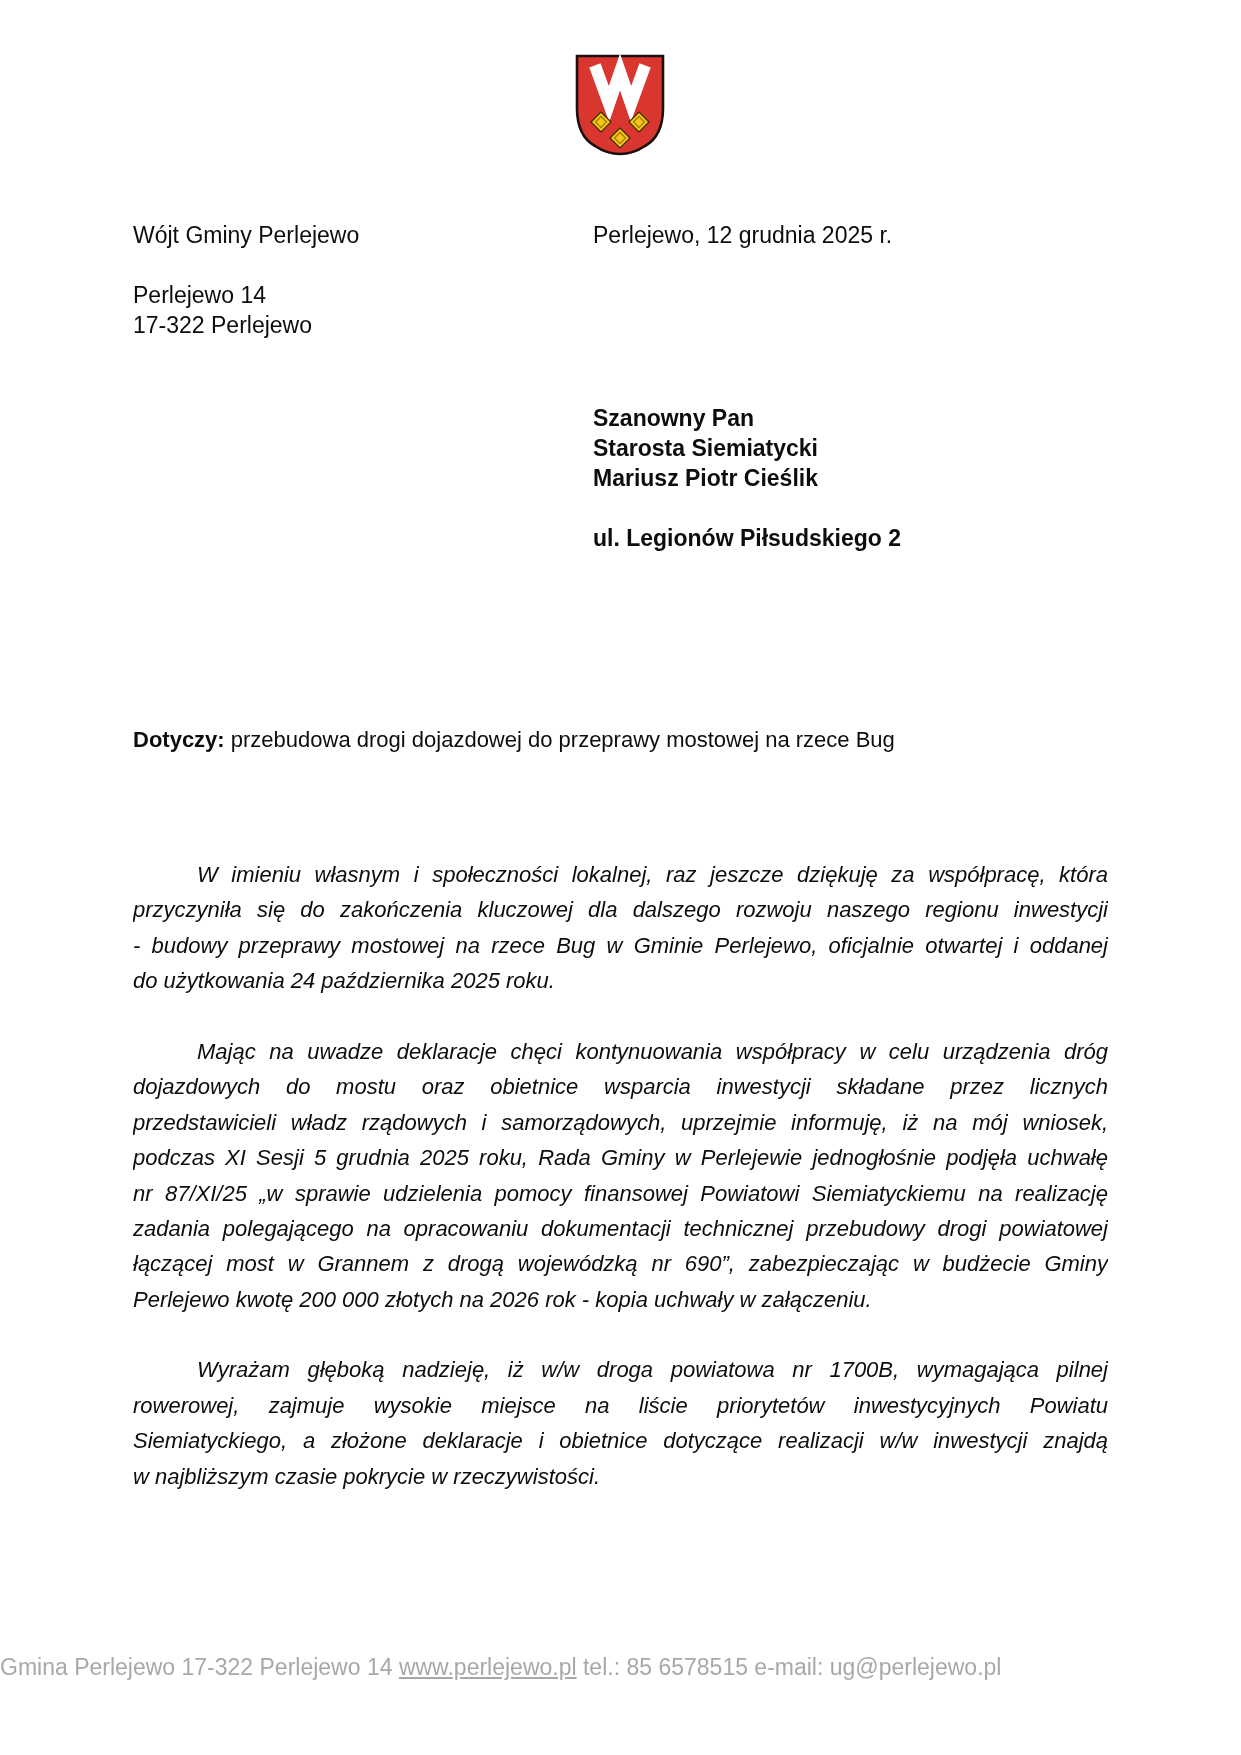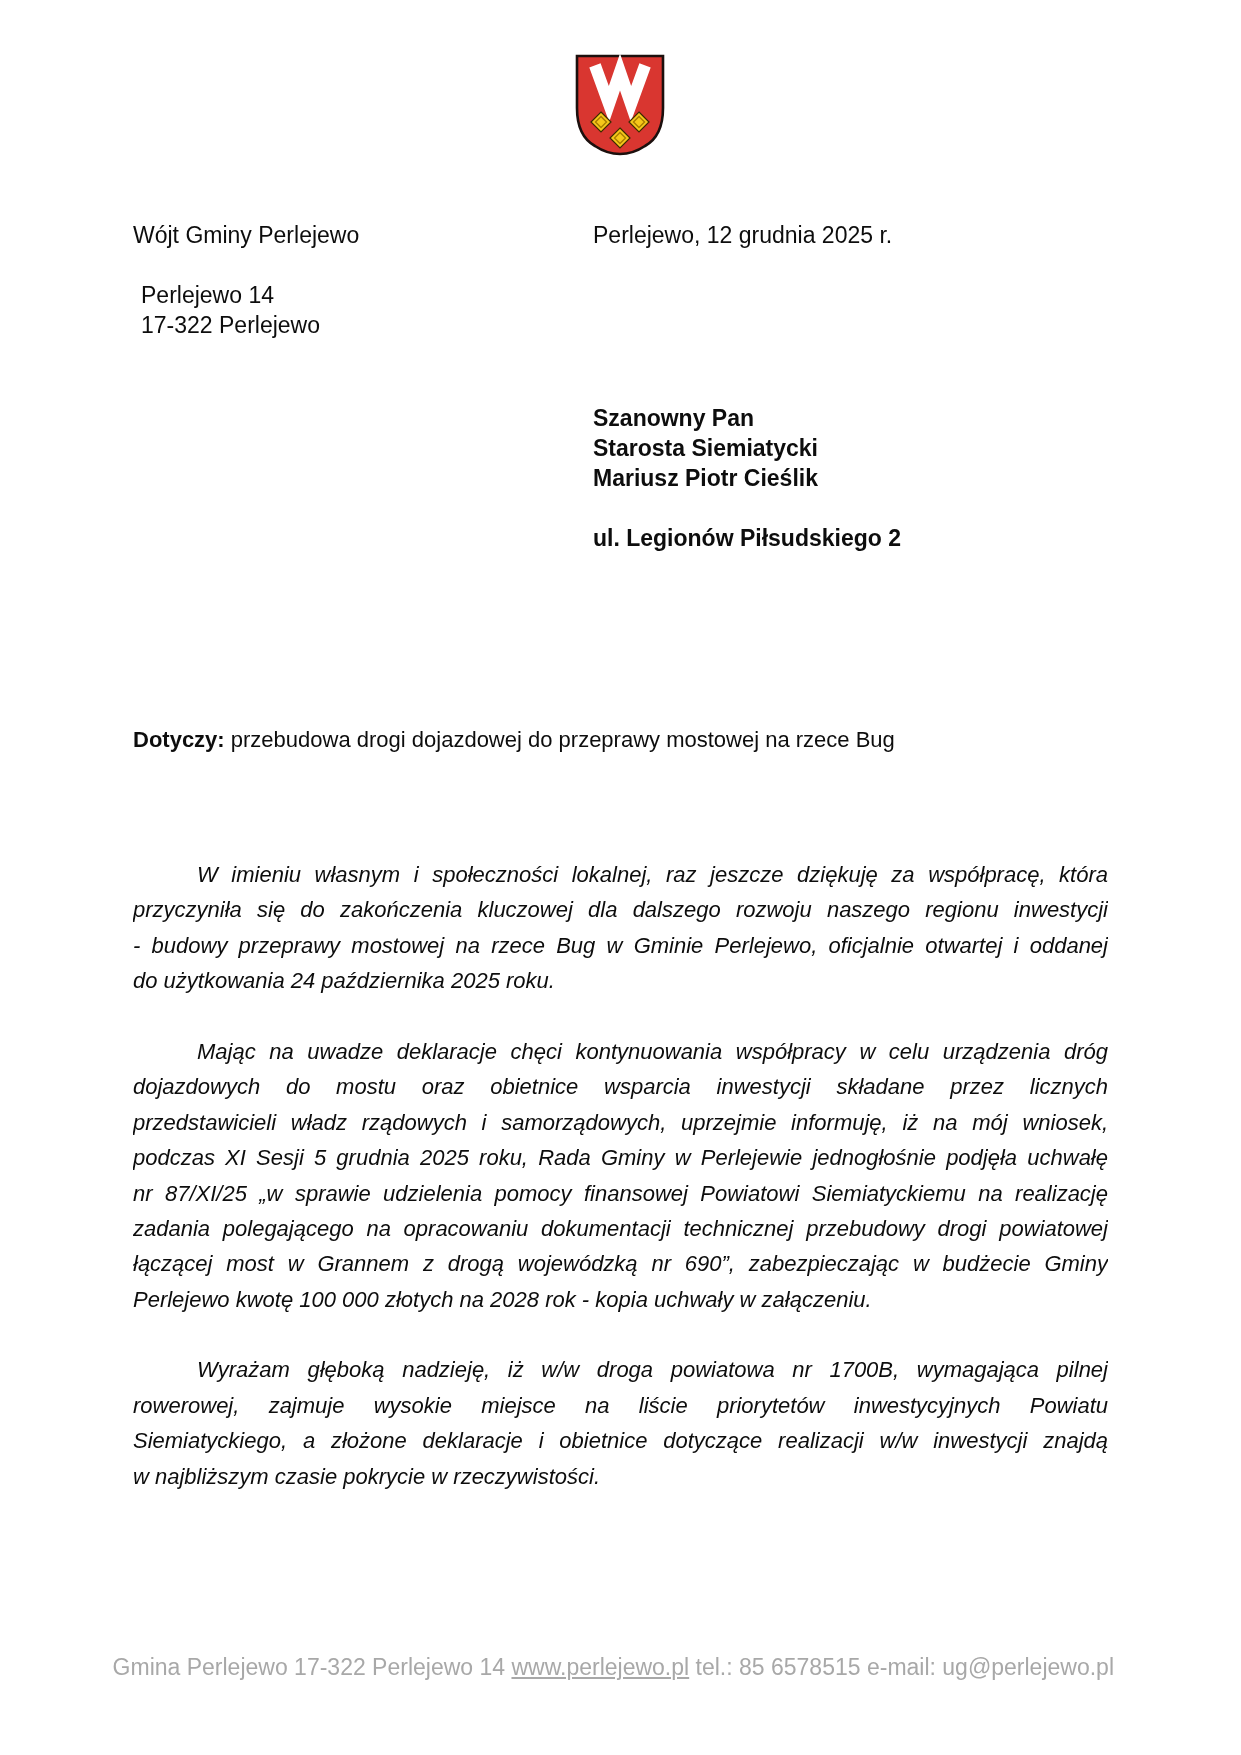--- a/index.html
+++ b/index.html
@@ -7,37 +7,37 @@
     position:relative;
     width:1114px; height:1755px;
     background:#ffffff;
     font-family:"Liberation Sans","DejaVu Sans",sans-serif;
     color:#0d0d0d;
     overflow:hidden;
   }
   .crest { position:absolute; left:573px; top:52px; width:94px; height:106px; }
   .block { position:absolute; white-space:pre; }
   .sender-title    { left:133px; top:220px; font-size:23px; line-height:30px; }
-  .sender-address  { left:133px; top:280px; font-size:23px; line-height:30px;margin-left:8px; }
+  .sender-address  { left:133px; top:280px; font-size:23px; line-height:30px; }
   .dateline        { left:593px; top:220px; font-size:23px; line-height:30px; }
   .recipient       { left:593px; top:403px; font-size:23px; line-height:30px; font-weight:bold; }
   .subject         { position:absolute; left:133px; top:726px; font-size:22px; line-height:28px; }
   .subject .lbl    { font-weight:bold; }
   .letter-body     { position:absolute; left:133px; top:857px; width:975px; font-size:22px;font-style:italic; }
   .para            { margin:0 0 35.4px 0; }
   .jline {
     text-align:justify; text-align-last:justify;
     line-height:35.4px; height:35.4px; overflow:hidden;
   }
   .jline.first { text-indent:64px; }
   .jline.last  { text-align-last:left; }
   .tline { min-height:1em; }
   .footer {
     position:absolute; left:0; top:1652px; width:100%;
-    text-align:right; font-size:23px; line-height:30px;
+    text-align:left; font-size:23px; line-height:30px;
     color:#a8a8a8; white-space:pre;
   }
   .footer .link { text-decoration:underline; color:#a8a8a8; }
 </style>
 </head>
 <body>
 
 <div class="page">
 
   <div class="crest">
@@ -71,21 +71,21 @@
         <div class="jline last">do użytkowania 24 października 2025 roku.</div>
       </div>
       <div class="para">
         <div class="jline first">Mając na uwadze deklaracje chęci kontynuowania współpracy w celu urządzenia dróg</div>
         <div class="jline">dojazdowych do mostu oraz obietnice wsparcia inwestycji składane przez licznych</div>
         <div class="jline">przedstawicieli władz rządowych i samorządowych, uprzejmie informuję, iż na mój wniosek,</div>
         <div class="jline">podczas XI Sesji 5 grudnia 2025 roku, Rada Gminy w Perlejewie jednogłośnie podjęła uchwałę</div>
         <div class="jline">nr 87/XI/25 „w sprawie udzielenia pomocy finansowej Powiatowi Siemiatyckiemu na realizację</div>
         <div class="jline">zadania polegającego na opracowaniu dokumentacji technicznej przebudowy drogi powiatowej</div>
         <div class="jline">łączącej most w Grannem z drogą wojewódzką nr 690”, zabezpieczając w budżecie Gminy</div>
-        <div class="jline last">Perlejewo kwotę 100 000 złotych na 2028 rok - kopia uchwały w załączeniu.</div>
+        <div class="jline last">Perlejewo kwotę 200 000 złotych na 2026 rok - kopia uchwały w załączeniu.</div>
       </div>
       <div class="para">
         <div class="jline first">Wyrażam głęboką nadzieję, iż w/w droga powiatowa nr 1700B, wymagająca pilnej</div>
         <div class="jline">rowerowej, zajmuje wysokie miejsce na liście priorytetów inwestycyjnych Powiatu</div>
         <div class="jline">Siemiatyckiego, a złożone deklaracje i obietnice dotyczące realizacji w/w inwestycji znajdą</div>
         <div class="jline last">w najbliższym czasie pokrycie w rzeczywistości.</div>
       </div>
     </div>
 
   <div class="footer" style="color: rgb(168, 168, 168);"><span>Gmina Perlejewo 17-322 Perlejewo 14 </span><span class="link">www.perlejewo.pl</span><span> tel.: 85 6578515 e-mail: ug@perlejewo.pl</span></div>

